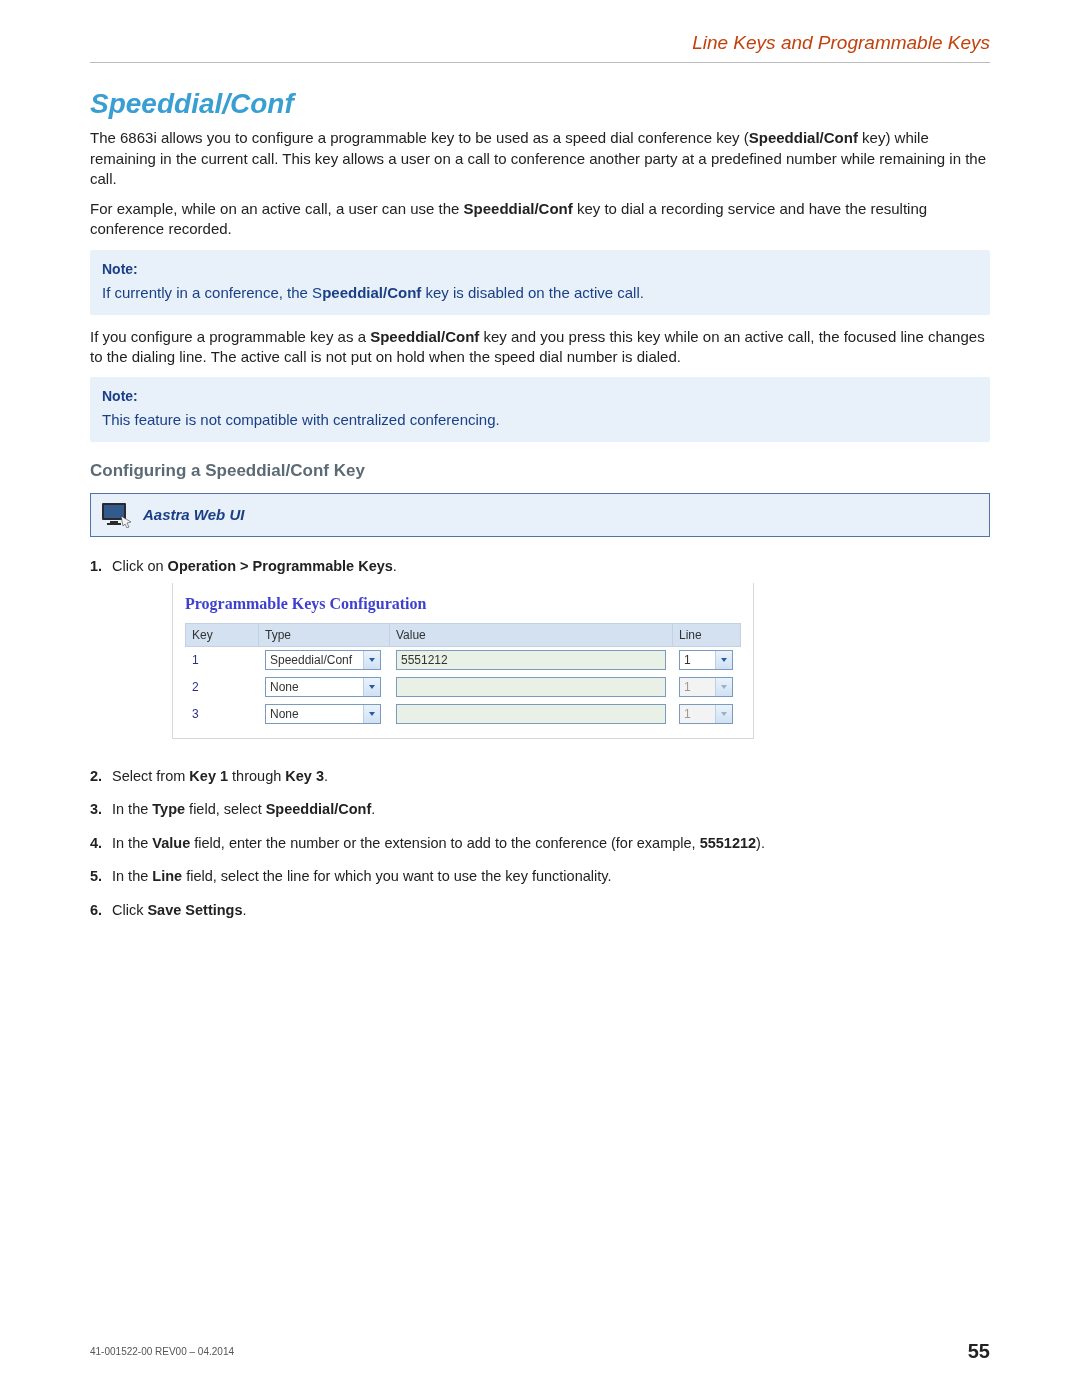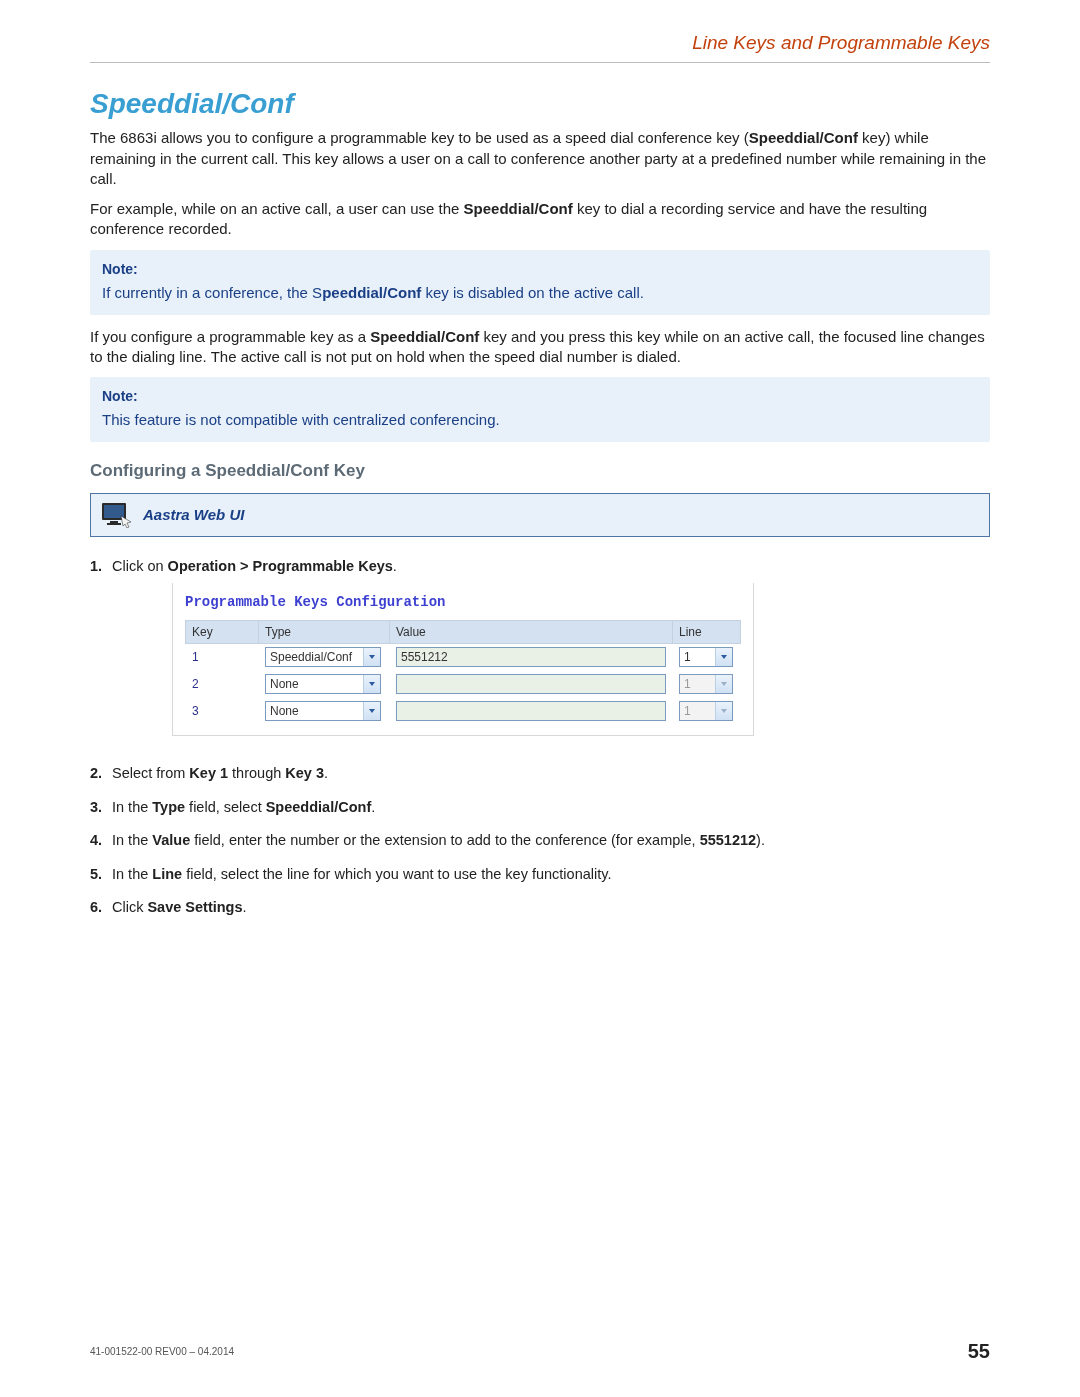--- a/index.html
+++ b/index.html
@@ -12,21 +12,21 @@
 .notehead{color:#1a3f87;font-weight:700;font-size:14px;margin-bottom:4px}
 .subsec{color:#5c6a75;font-weight:700;font-size:17px;margin:18px 0 10px 0}
 .webui{border:1px solid #4f74a6;background:#e8f1f9;display:flex;align-items:center;gap:12px;padding:8px 10px;margin:4px 0 14px 0}
 .webui .label{color:#1a3f87;font-style:italic;font-weight:700;font-size:15px}
 .iconbox{width:30px;height:26px;flex:none}
 .iconbox svg{display:block}
 ol.steps{list-style:none;margin:0;padding:0;counter-reset:step}
 ol.steps>li{counter-increment:step;padding:6px 0 8px 22px;position:relative;font-size:14.5px}
 ol.steps>li::before{content:counter(step)".";position:absolute;left:0;font-weight:700}
 .configshot{margin:6px 0 14px 60px;border:1px solid #d7d7d7;border-top:none;background:#fff;width:580px;font-family:Tahoma,Arial,sans-serif;font-size:12px;color:#333;box-shadow:inset 0 1px 0 #fff}
-.cfg-title{color:#3d3fd1;font-weight:700;font-size:14px;padding:10px 12px 8px 12px;font-family:Liberation Mono, monospace}
+.cfg-title{color:#3d3fd1;font-weight:700;font-size:16px;padding:10px 12px 8px 12px;font-family:Liberation Serif, serif}
 .cfg-table{width:calc(100% - 24px);margin:0 12px 10px 12px;border-collapse:collapse}
 .cfg-table th{text-align:left;font-weight:400;color:#333;background:#d3e1f1;padding:3px 6px;border:1px solid #c3d1e1;font-size:12px}
 .cfg-table td{padding:3px 6px;vertical-align:middle;border:1px solid transparent}
 .cfg-table td.keycol{color:#2b2f8c;width:60px}
 .fauxsel{display:flex;align-items:center;justify-content:space-between;border:1px solid #7a9bbf;background:#fff;height:18px;padding:0 0 0 4px;width:110px;font-size:12px}
 .fauxsel.disabled{color:#9a9a9a;background:#f3f3f3}
 .fauxsel .chev{width:16px;height:100%;display:flex;align-items:center;justify-content:center;border-left:1px solid #bcd0e5;background:linear-gradient(#eaf2fb,#cfe1f4)}
 .fauxsel .chev svg{width:8px;height:8px}
 .fauxinput{border:1px solid #7a9bbf;background:#e9f0e6;height:18px;padding:0 4px;display:flex;align-items:center;font-size:12px}
 .linecol .fauxsel{width:48px}

